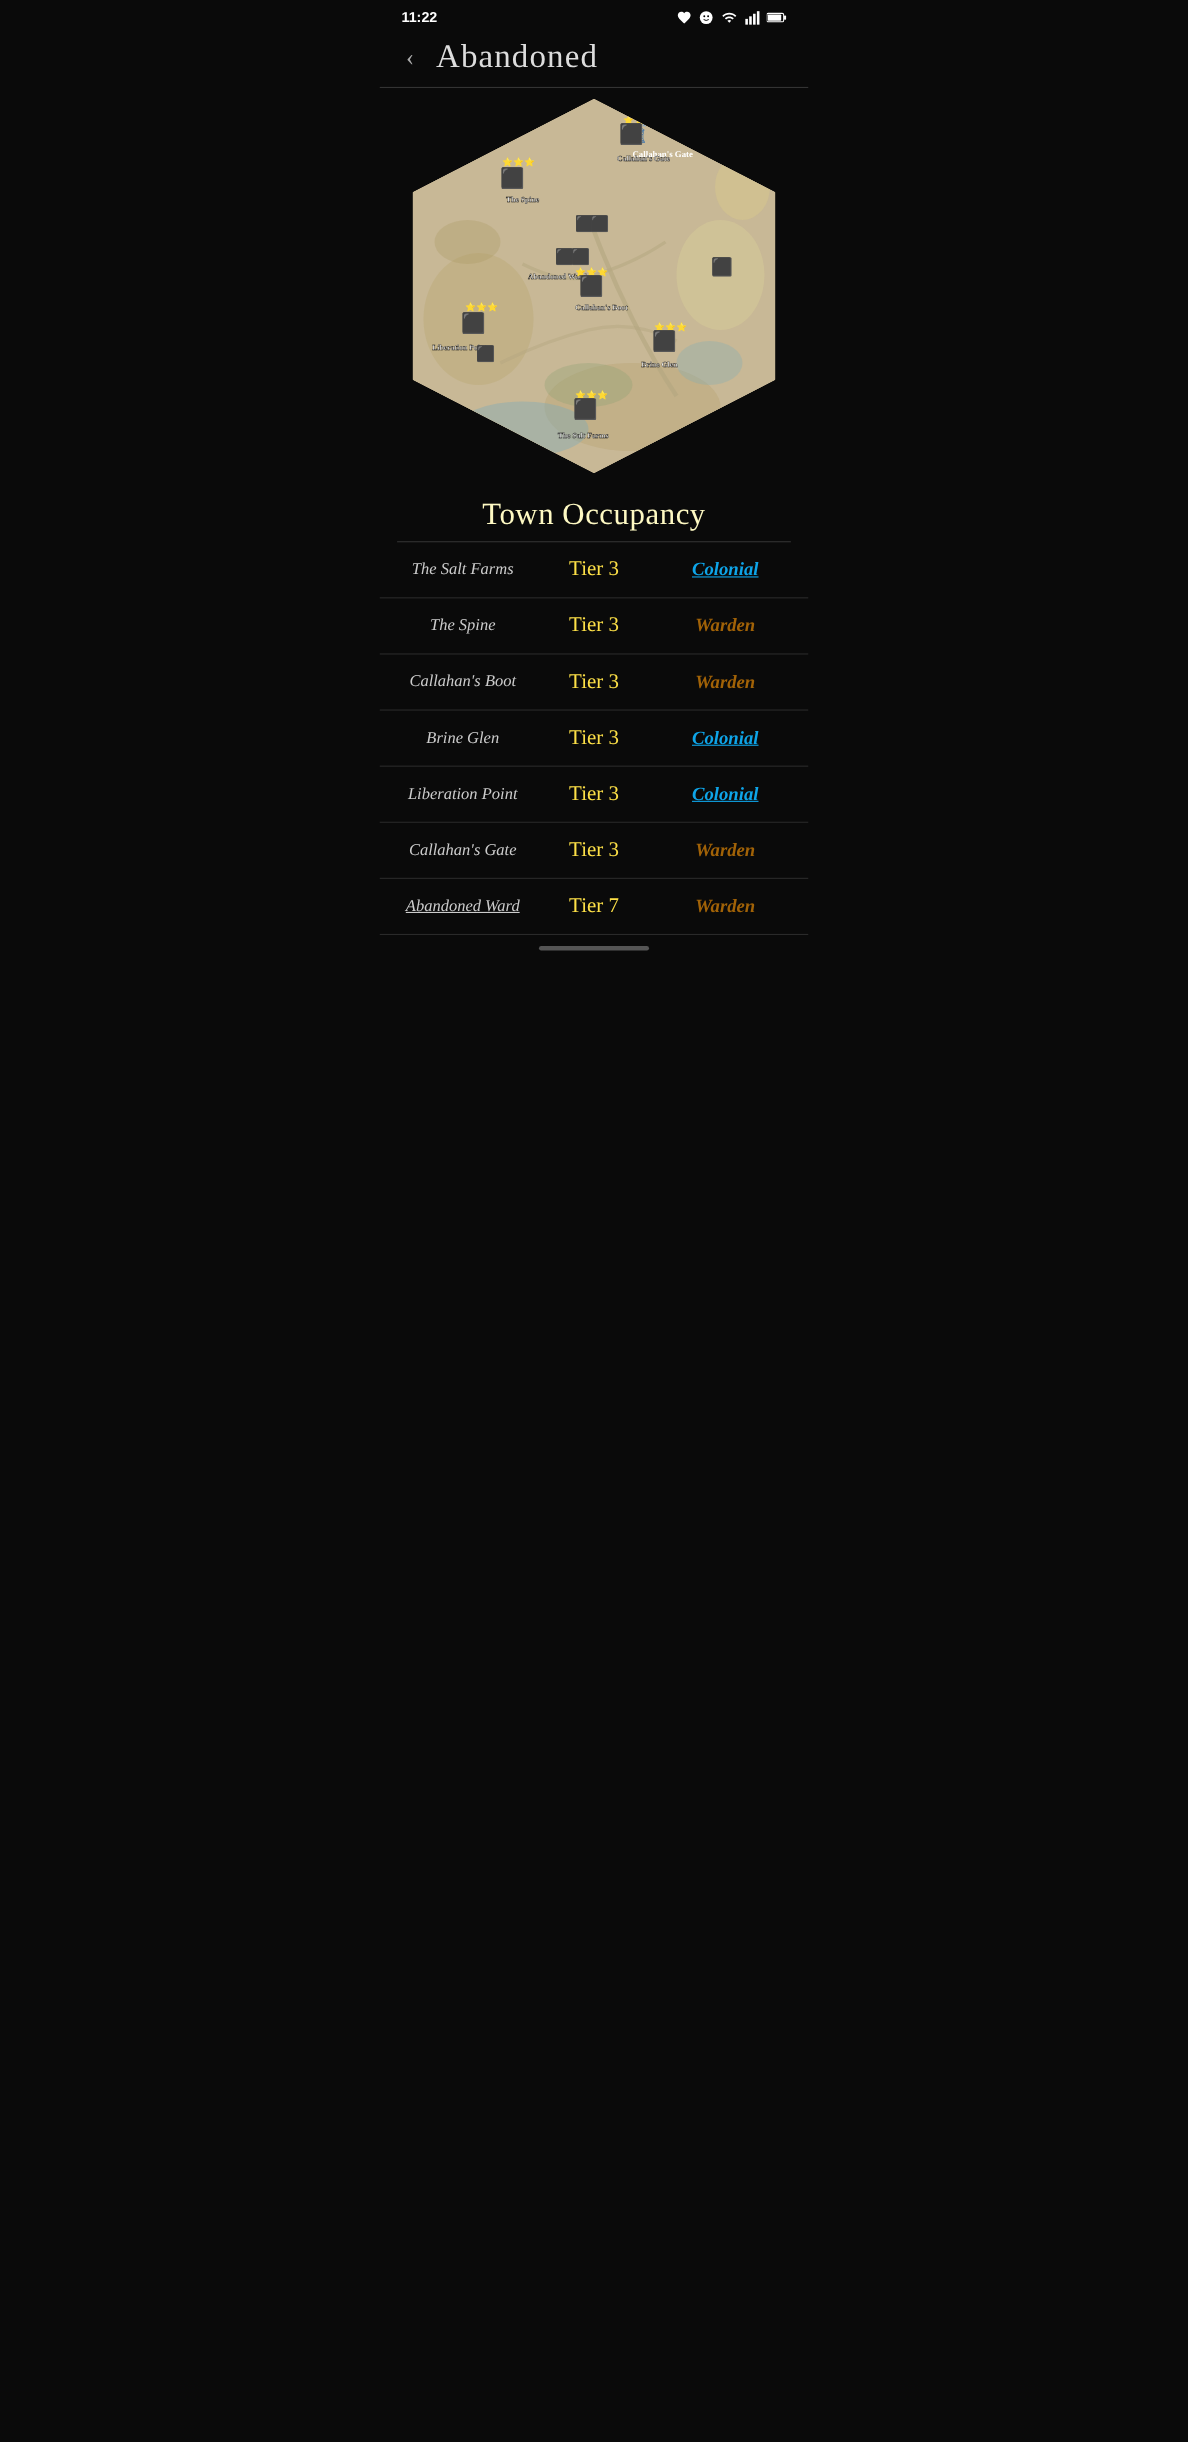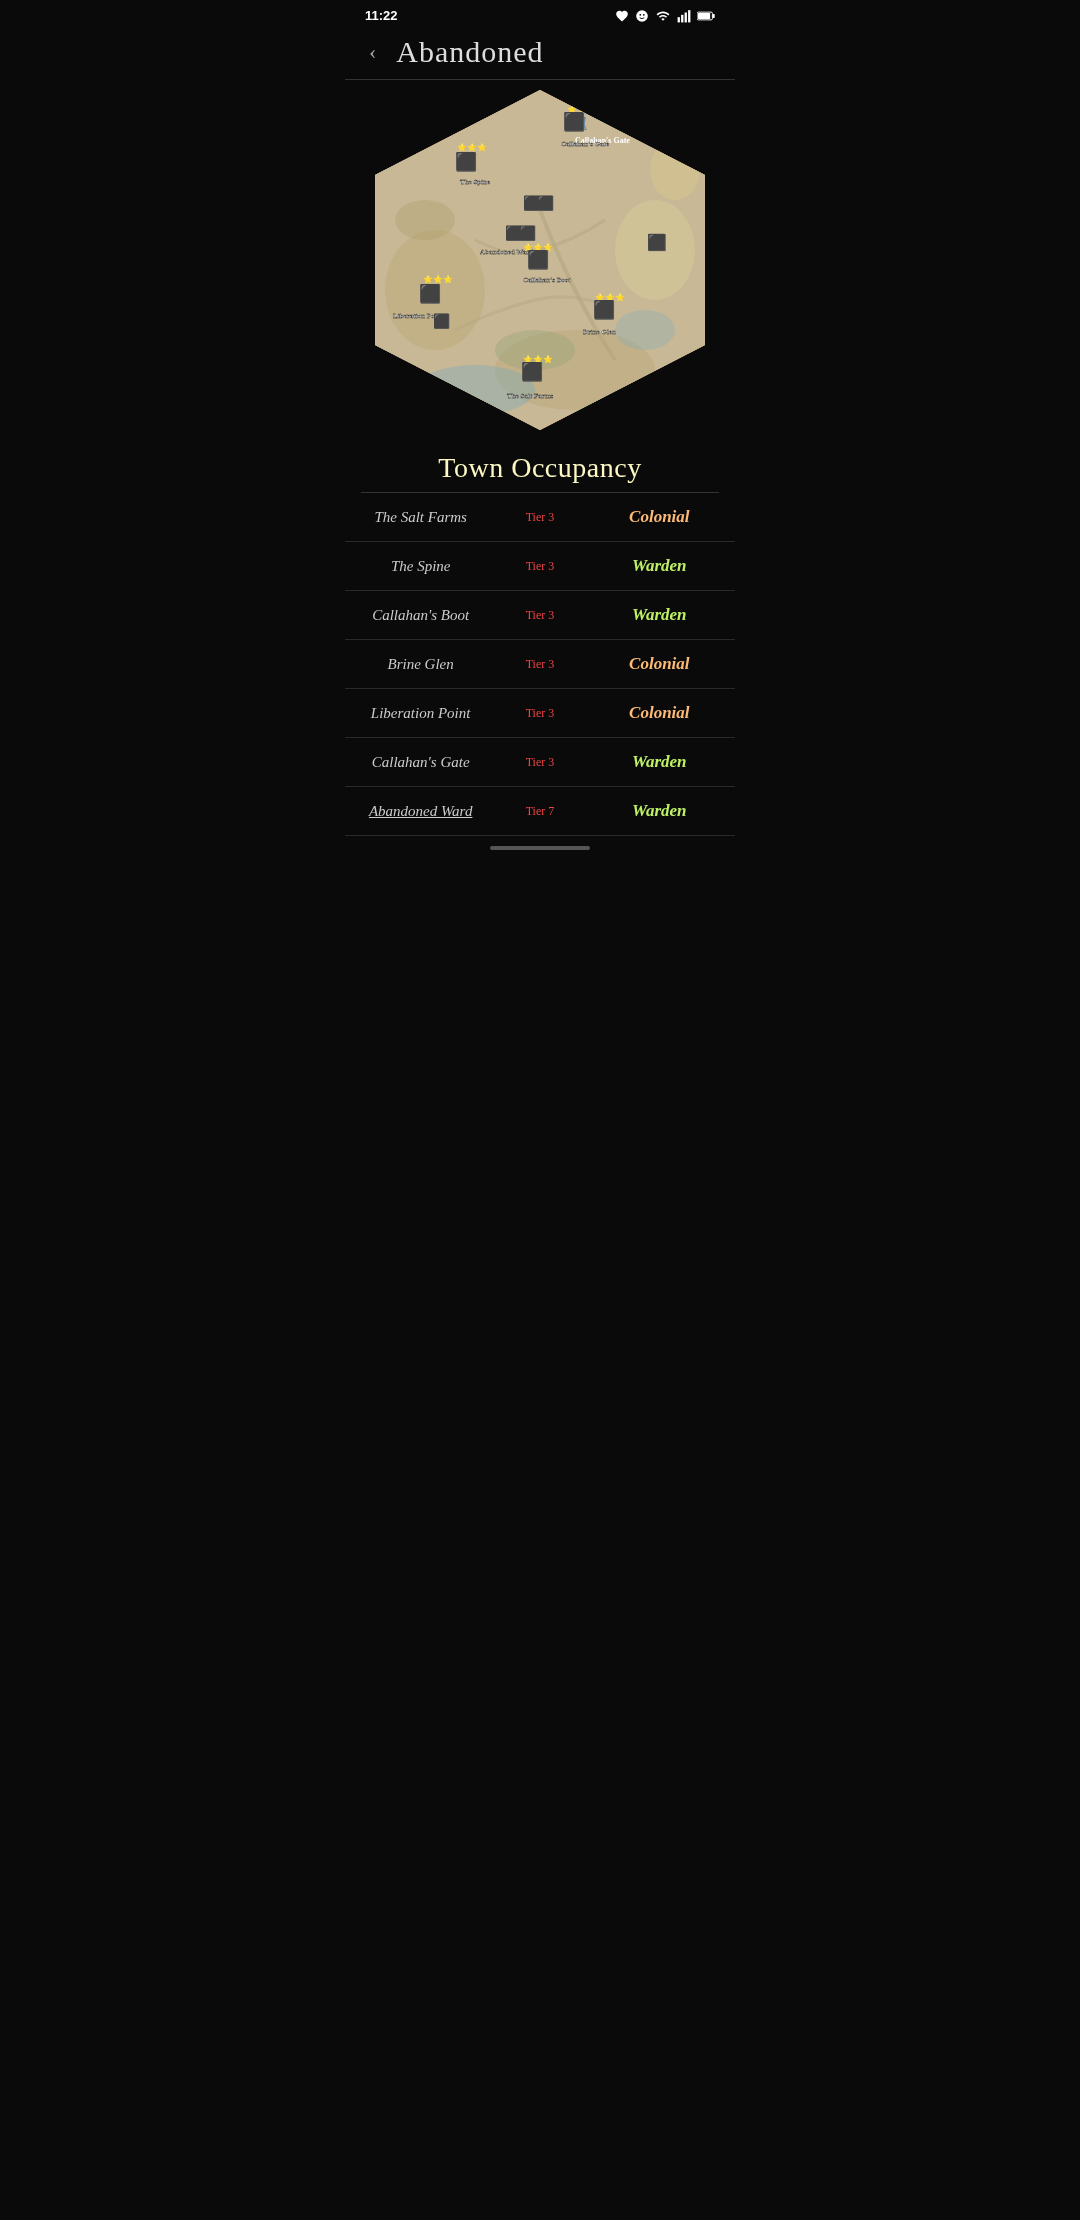--- a/index.html
+++ b/index.html
@@ -109,33 +109,33 @@
       font-size: 15px;
       color: #ccc;
       font-style: italic;
       text-align: center;
     }
     .town-name.underlined {
       text-decoration: underline;
     }
 
     .town-tier {
-      font-size: 12px;
-      color: #ef4444;
+      font-size: 19px;
+      color: #fde047;
       text-align: center;
     }
 
     .town-faction {
       font-size: 17px;
       font-weight: bold;
       text-align: center;
       font-style: italic;
     }
-    .colonial { color: #fdba74; }
-    .warden { color: #bef264; }
+    .colonial { color: #0ea5e9; text-decoration: underline; }
+    .warden { color: #a16207; }
 
     
     .bottom-bar {
       display: flex;
       justify-content: center;
       padding: 10px 0 6px;
     }
     .bottom-indicator {
       width: 100px;
       height: 4px;

